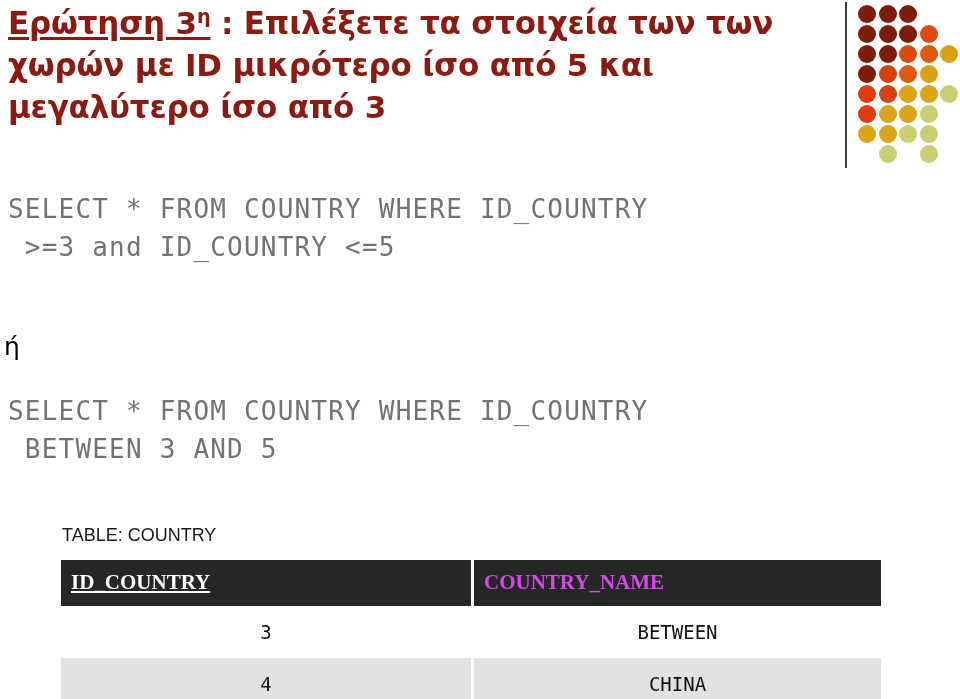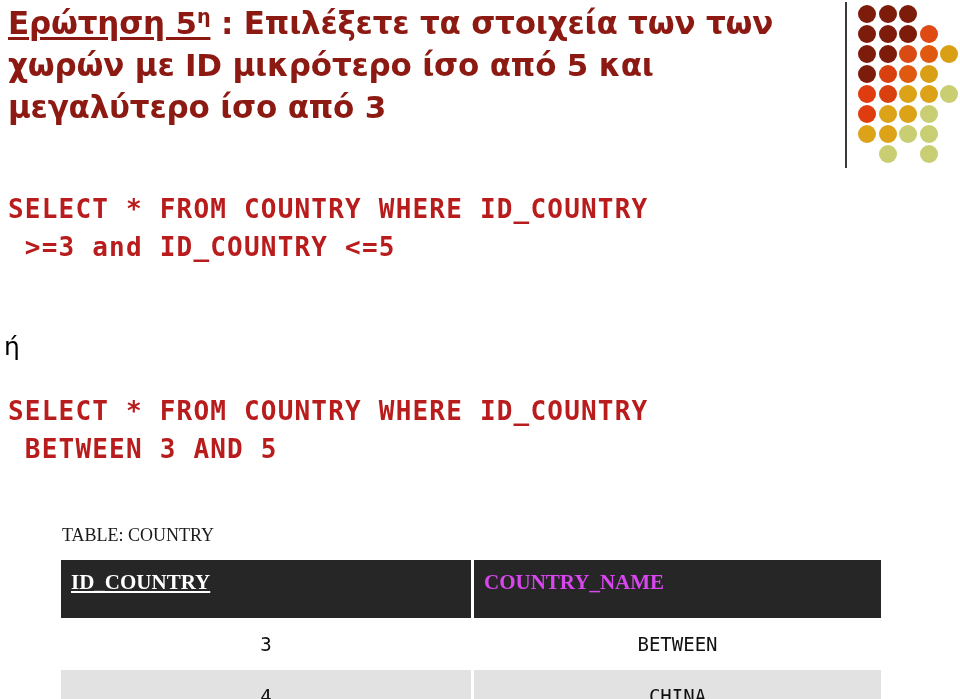--- a/index.html
+++ b/index.html
@@ -59,23 +59,23 @@
     position: absolute;
     width: 18px;
     height: 18px;
     border-radius: 50%;
   }
 
   
   .sql-block {
     position: absolute;
     left: 8px;
-    color: #b91c1c;
+    color: #737373;
     font-family: "DejaVu Sans Mono", monospace;
-    font-weight: bold;
+    font-weight: normal;
     font-size: 26px;
     line-height: 38px;
     white-space: pre;
     letter-spacing: 1.2px;
   }
   #sql-block-1 { top: 190px; }
   #sql-block-2 { top: 392px; }
 
   .alt-word {
     position: absolute;
@@ -86,21 +86,21 @@
     font-size: 25px;
     line-height: 30px;
   }
 
   
   #table-caption {
     position: absolute;
     left: 62px;
     top: 524px;
     color: #1a1a1a;
-    font-family: Liberation Serif, serif;
+    font-family: Liberation Sans, sans-serif;
     font-size: 18px;
     line-height: 22px;
   }
 
   #country-table {
     position: absolute;
     left: 58px;
     top: 560px;
     width: 820px;
     border-collapse: separate;
@@ -110,21 +110,21 @@
   #country-table col.col-id   { width: 410px; }
   #country-table col.col-name { width: 407px; }
 
   #country-table thead th {
     background: #262626;
     color: #ffffff;
     font-family: "Liberation Serif", serif;
     font-weight: bold;
     font-size: 21px;
     text-align: left;
-    padding: 10px 10px 20px 10px;
+    padding: 10px 10px 8px 10px;
     height: 28px;
     vertical-align: top;
   }
   #country-table thead th .hdr-underline {
     text-decoration: underline;
     text-underline-offset: 2px;
   }
 
   #country-table tbody td {
     font-family: "DejaVu Sans Mono", monospace;
@@ -136,21 +136,21 @@
   }
   #country-table tbody tr.row-even td { background: #ffffff; }
   #country-table tbody tr.row-odd  td { background: #e2e2e2; }
   #country-table tbody td.cell-id   { text-align: center; }
   #country-table tbody td.cell-name { text-align: center; }
 </style>
 </head>
 <body>
 
 <div id="title-block" style="color: rgb(140, 26, 18);">
-  <span class="underlined"><span>Ερώτηση 5</span><sup>η</sup></span><span> : </span><span>Επιλέξετε τα στοιχεία των των χωρών με ID μικρότερο ίσο από 5 και μεγαλύτερο ίσο από 3</span>
+  <span class="underlined"><span>Ερώτηση 3</span><sup>η</sup></span><span> : </span><span>Επιλέξετε τα στοιχεία των των χωρών με ID μικρότερο ίσο από 5 και μεγαλύτερο ίσο από 3</span>
 </div>
 
 <div id="divider-line" style="background: rgb(58, 58, 58);"></div>
 <div id="dot-grid">
     <div class="dot" style="left: 0px; top: 0px; background: rgb(126, 28, 12);"></div>
     <div class="dot" style="left: 20.5px; top: 0px; background: rgb(126, 28, 12);"></div>
     <div class="dot" style="left: 41px; top: 0px; background: rgb(126, 28, 12);"></div>
     <div class="dot" style="left: 0px; top: 20px; background: rgb(126, 28, 12);"></div>
     <div class="dot" style="left: 20.5px; top: 20px; background: rgb(126, 28, 12);"></div>
     <div class="dot" style="left: 41px; top: 20px; background: rgb(126, 28, 12);"></div>

